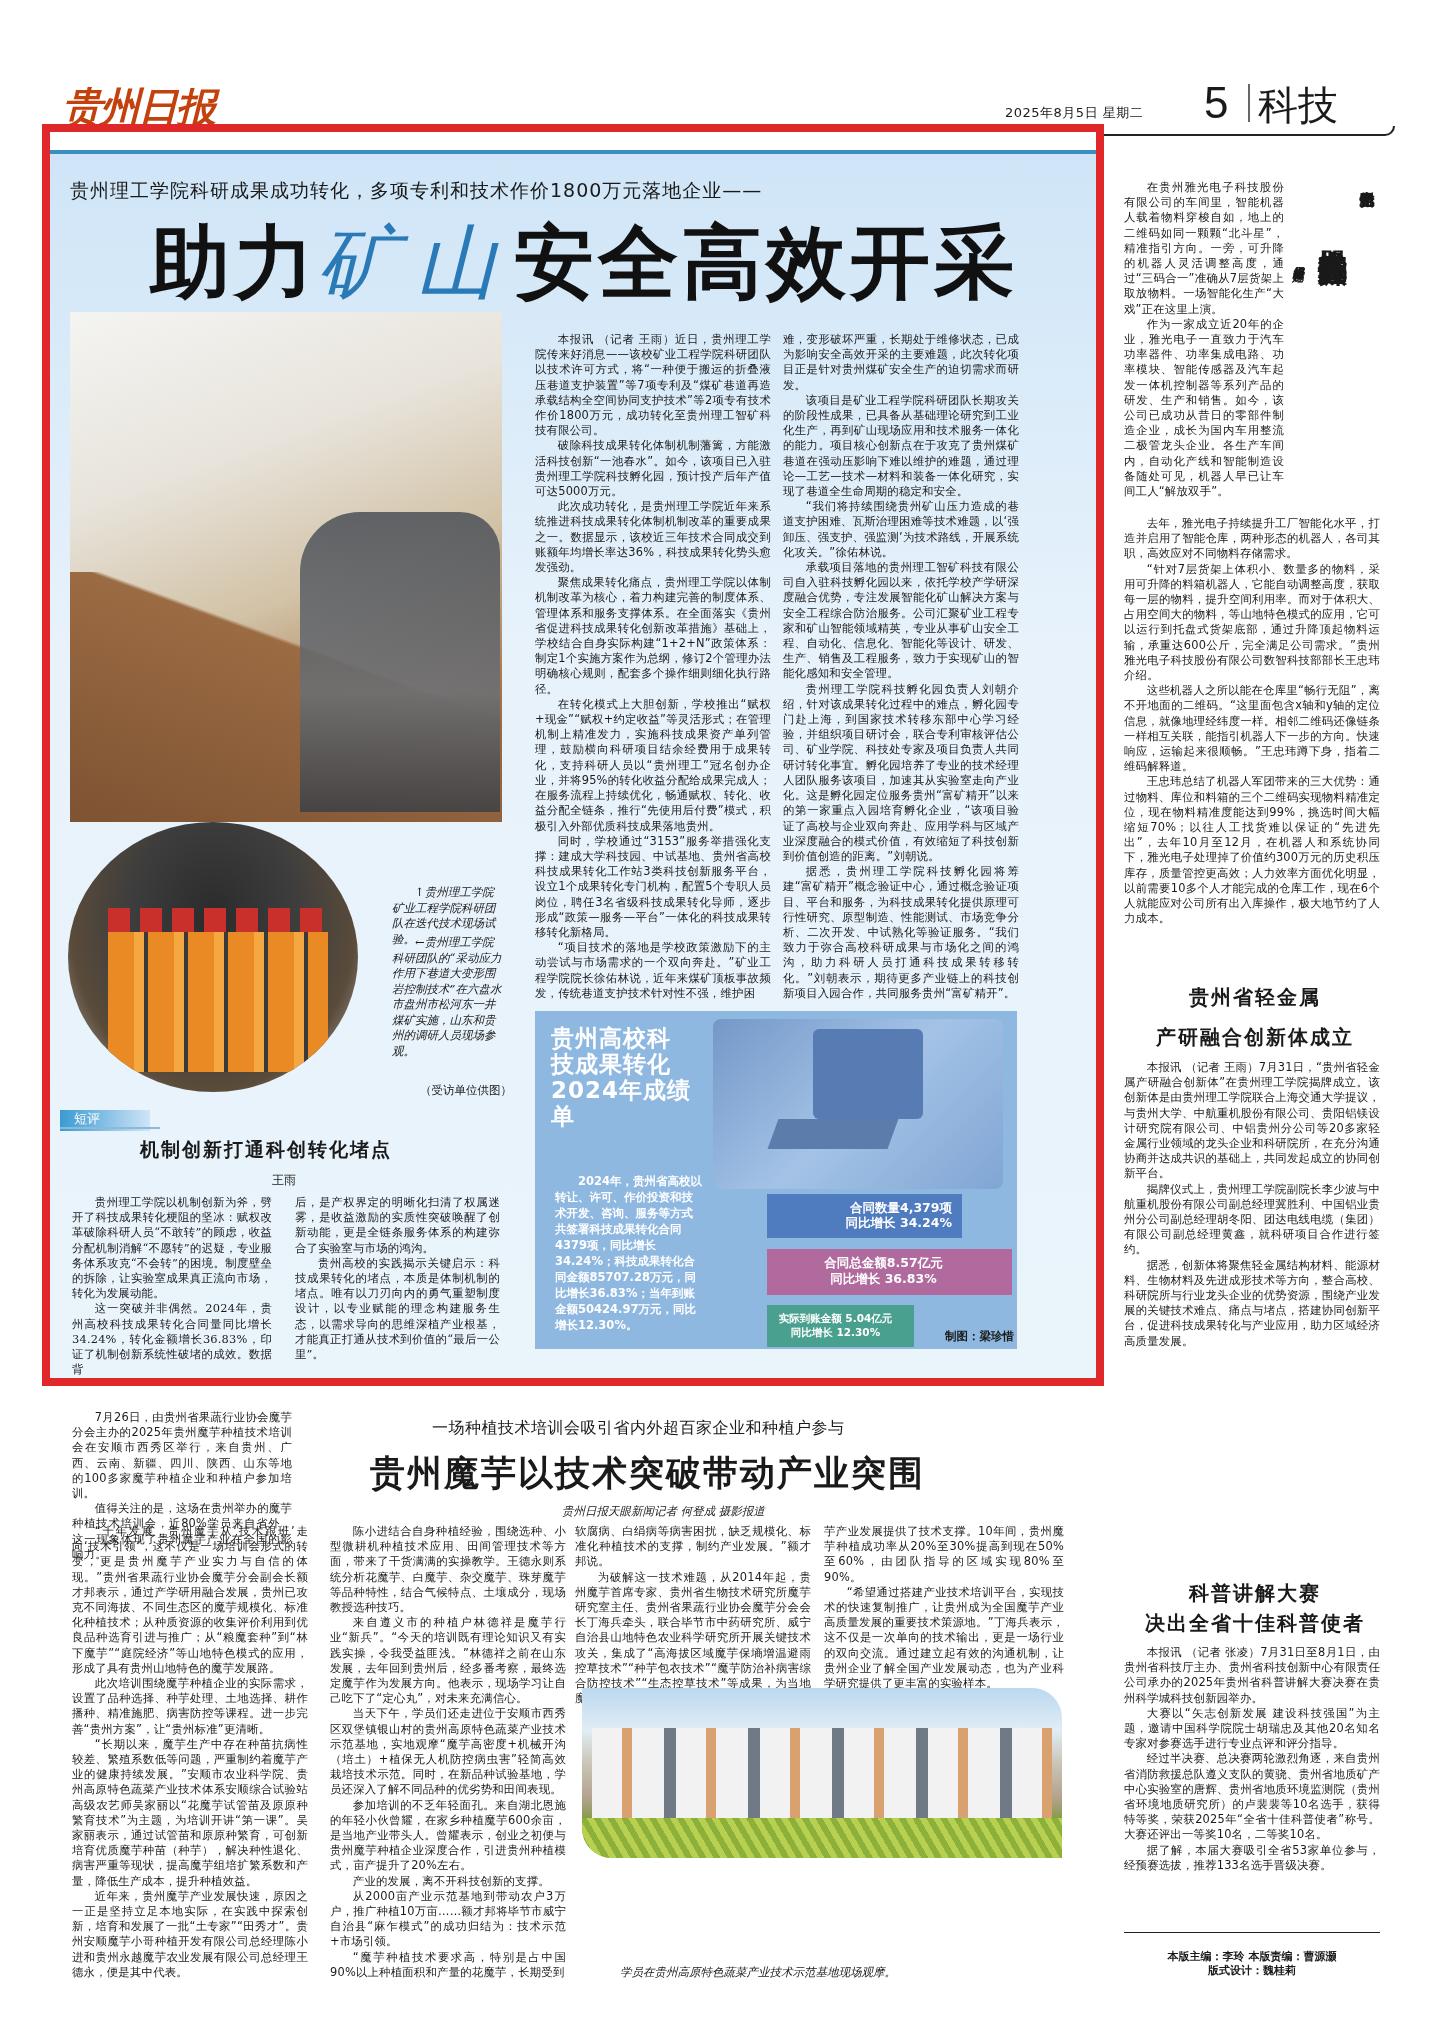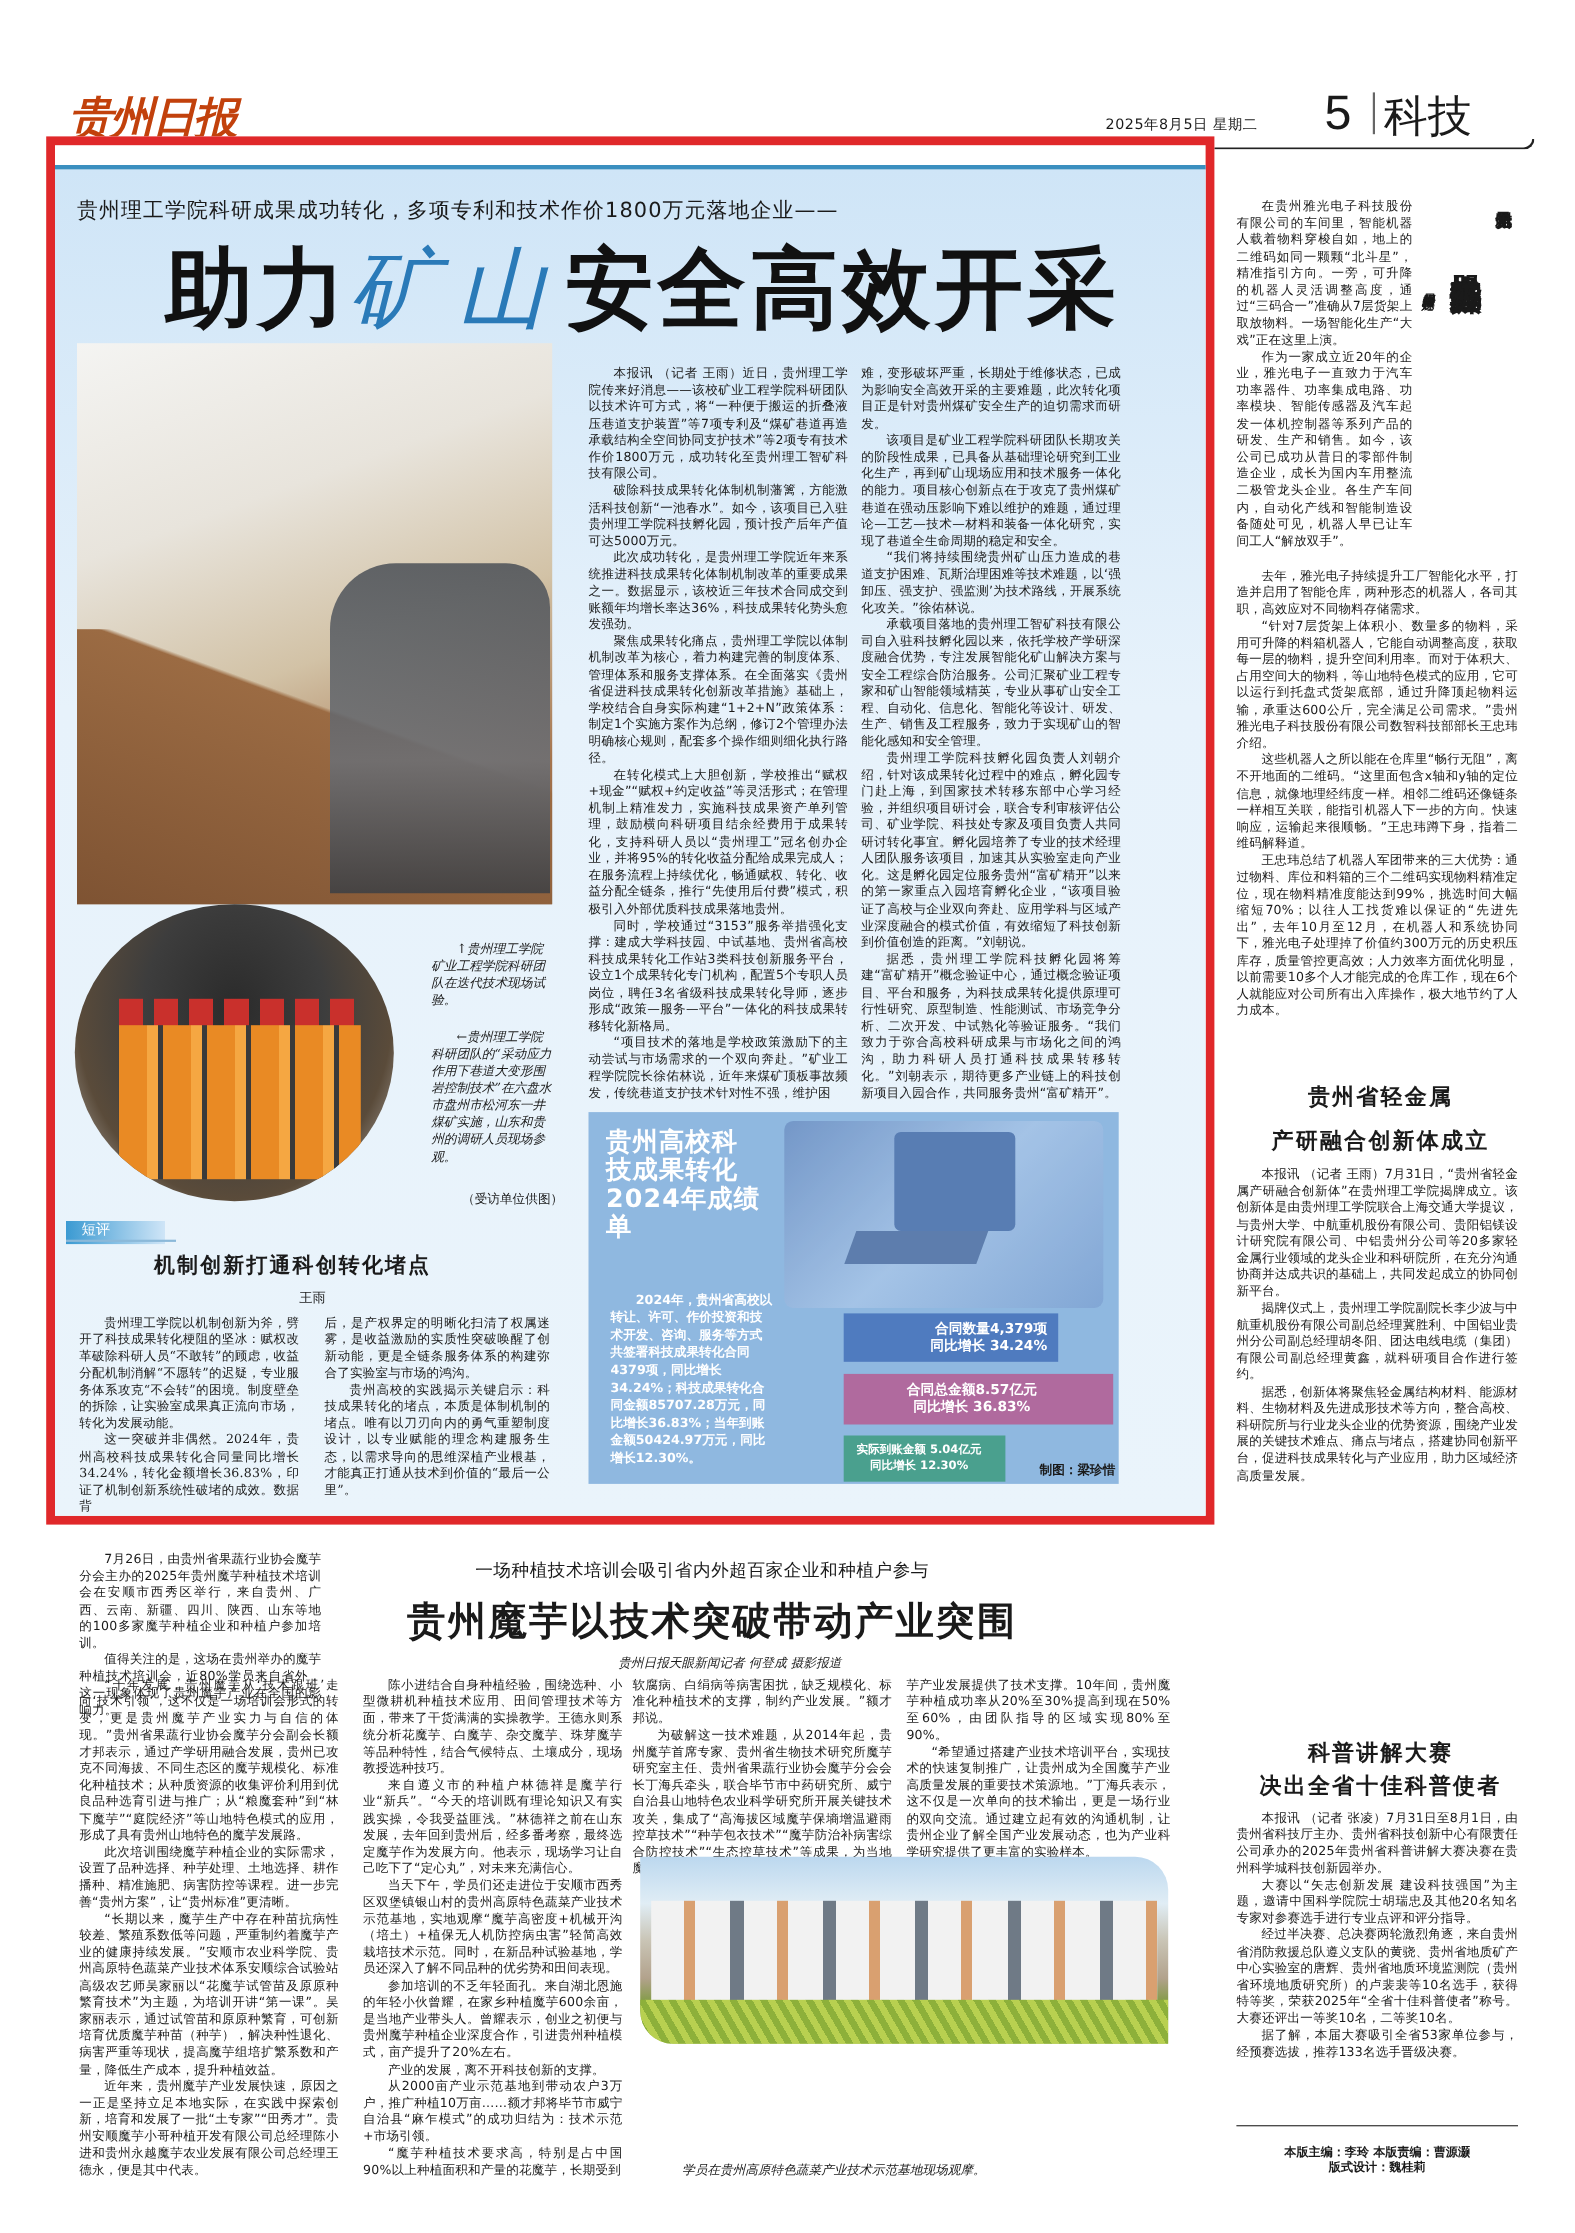--- a/index.html
+++ b/index.html
@@ -20,21 +20,21 @@
 #feature-inner{left:50px;top:150px;width:1046px;height:1228px;background:linear-gradient(180deg,#cfe5f7 0%,#e7f2fb 40%,#eaf4fb 100%);border-top:4px solid #3a8fbf}
 #kicker{left:70px;top:178px;font-size:19px;letter-spacing:1px;color:#1a1a1a}
 #headline{left:150px;top:210px;font-size:80px;font-weight:bold;letter-spacing:4px;color:#111;white-space:nowrap}
 #headline .calli{color:#2a7ab8;font-family:"DejaVu Serif",serif;font-style:italic;font-weight:normal;letter-spacing:18px}
 #photo1{left:70px;top:312px;width:432px;height:510px;background:linear-gradient(160deg,#f4f4f2 0%,#e8e4dc 30%,#d2c2a6 55%,#a5754e 80%,#8a5a3a 100%);overflow:hidden}
 #photo1 .people{position:absolute;left:230px;top:200px;width:200px;height:300px;background:linear-gradient(180deg,#4a4f56 0%,#6a6f76 60%,#3b3f44 100%);border-radius:60px 40px 0 0;opacity:.85}
 #photo1 .slope{position:absolute;left:0;top:260px;width:100%;height:260px;background:linear-gradient(200deg,transparent 0%,transparent 35%,#9b6b43 36%,#7d5232 100%)}
 #photo2{left:68px;top:822px;width:290px;height:270px;border-radius:50%;background:radial-gradient(ellipse at 50% 35%,#2b2b2b 0%,#3d3d3d 40%,#5a4b3a 70%,#cfcfcf 100%);overflow:hidden}
 #photo2 .workers{position:absolute;left:40px;top:110px;width:220px;height:140px;background:repeating-linear-gradient(90deg,#e98a24 0 26px,#f5a742 26px 36px,#3a3a3a 36px 40px)}
 #photo2 .helmets{position:absolute;left:40px;top:86px;width:220px;height:26px;background:repeating-linear-gradient(90deg,#c9302c 0 22px,transparent 22px 32px)}
-#caption1{left:392px;top:855px;width:110px;font-size:11.5px;line-height:15.5px;font-family:"DejaVu Serif",serif;font-style:italic;text-indent:2em}
+#caption1{left:392px;top:885px;width:110px;font-size:11.5px;line-height:15.5px;font-family:"DejaVu Serif",serif;font-style:italic;text-indent:2em}
 #caption2{left:392px;top:935px;width:110px;font-size:11.5px;line-height:15.5px;font-family:"DejaVu Serif",serif;font-style:italic;text-indent:2em}
 #photo-credit{left:420px;top:1083px;font-size:11.5px}
 #tag-short{left:60px;top:1110px;width:90px;height:21px;background:linear-gradient(90deg,#3b9ad2,#cfe5f7);color:#fff;font-size:13px;padding-left:14px;line-height:18px}
 #tag-line{left:60px;top:1127px;width:100px;height:2px;background:#8bb9d9}
 #comment-title{left:140px;top:1137px;font-size:19px;font-weight:bold;font-family:"DejaVu Serif",serif;letter-spacing:2px}
 #comment-author{left:272px;top:1172px;font-size:12px}
 #comment-col1{left:72px;top:1195px;width:200px;font-family:"DejaVu Serif",serif}
 #comment-col2{left:295px;top:1195px;width:205px;font-family:"DejaVu Serif",serif}
 #feature-col1{left:535px;top:332px;width:236px}
 #feature-col2{left:783px;top:332px;width:236px}

